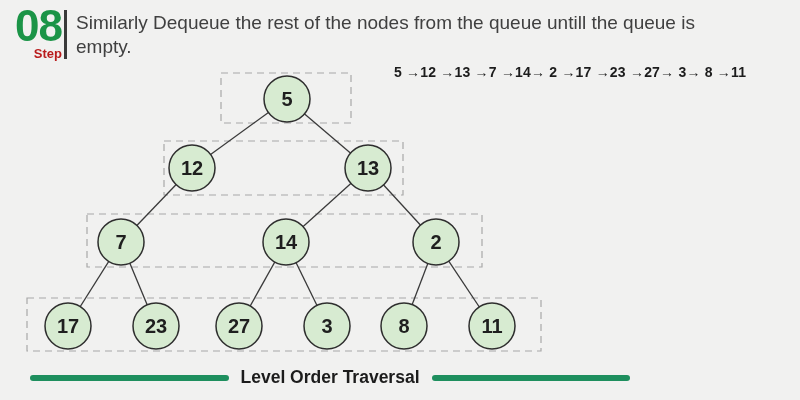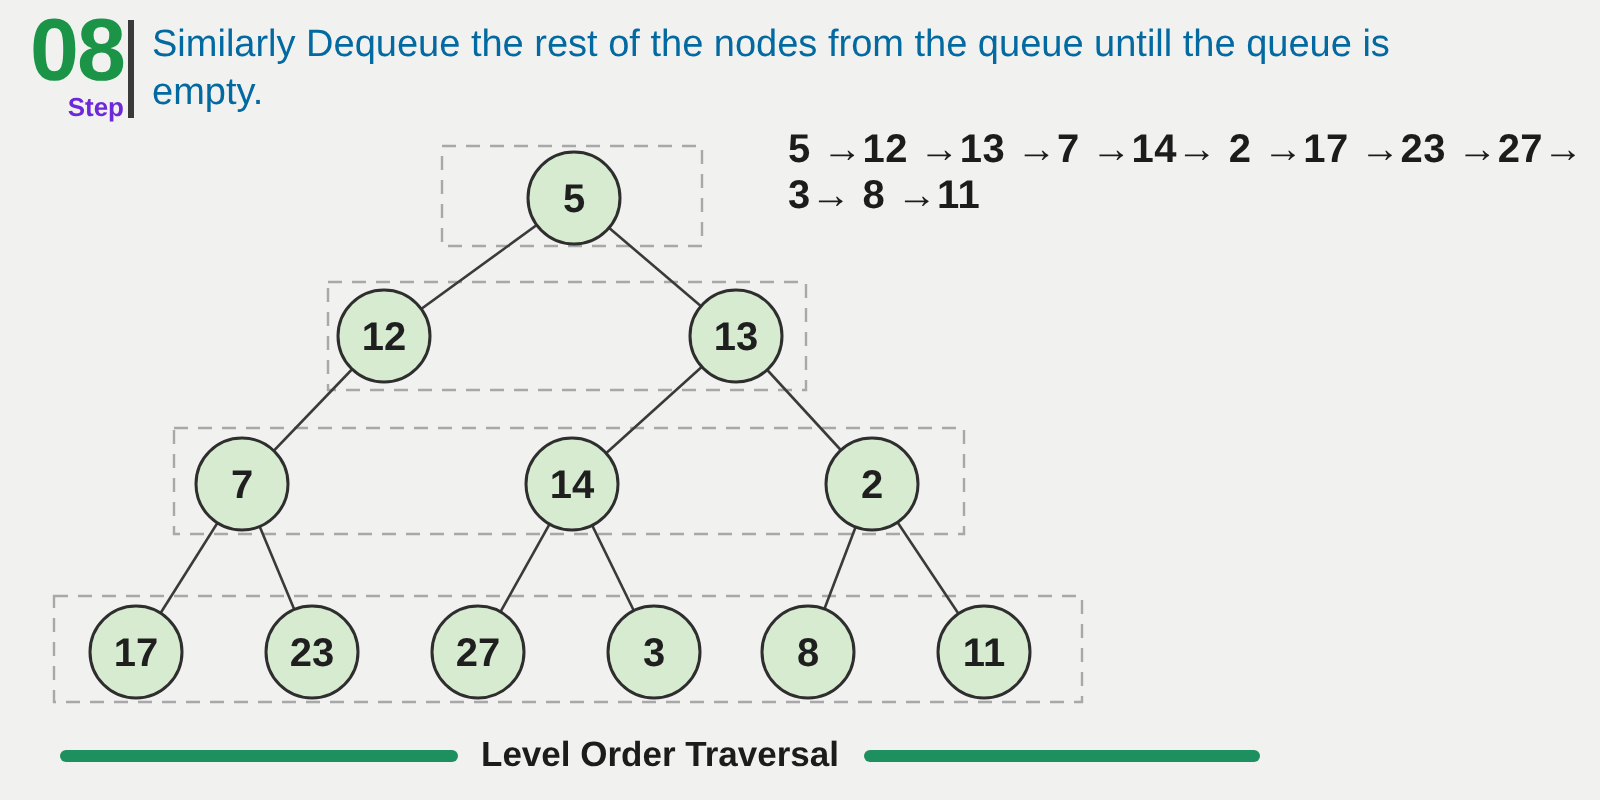--- a/index.html
+++ b/index.html
@@ -3,30 +3,30 @@
 <meta charset="utf-8">
 <style>
   html,body{margin:0;padding:0;}
   body{font-family:"Liberation Sans","DejaVu Sans",sans-serif;background:#e8e8e8;}
   .canvas{
     position:relative;width:800px;height:400px;background:#f1f1f0;overflow:hidden;
   }
   
   .step-badge{position:absolute;left:10px;top:4px;width:52px;text-align:right;}
   .step-number{font-size:44px;font-weight:800;line-height:1.0;letter-spacing:-1px;}
-  .step-label{font-size:13px;font-weight:700;color:#6d28d9;margin-top:-2px;}
+  .step-label{font-size:13px;font-weight:700;color:#b91c1c;margin-top:-2px;}
   .v-divider{position:absolute;left:64px;top:10px;width:2.5px;height:49px;background:#3a3a3a;}
   .description{
     position:absolute;left:76px;top:11px;max-width:660px;
-    font-size:19px;line-height:24px;color:#0369a1;
+    font-size:19px;line-height:24px;color:#404040;
   }
   
   .traversal{position:absolute;left:394px;top:64px;color:#1c1c1c;}
   .traversal-title{font-size:17px;font-weight:700;margin-bottom:4px;}
-  .traversal-seq{font-size:20px;font-weight:700;letter-spacing:0.2px;}
+  .traversal-seq{font-size:14px;font-weight:700;letter-spacing:0.2px;}
   
   .tree-svg{position:absolute;left:0;top:0;width:800px;height:400px;}
   .tree-svg text{font-family:"Liberation Sans","DejaVu Sans",sans-serif;font-weight:700;font-size:20px;}
   
   .footer{
     position:absolute;left:0;bottom:12px;width:660px;box-sizing:border-box;
     display:flex;align-items:center;gap:12px;padding:0 30px;
   }
   .footer-rule{flex:1;height:6px;border-radius:3px;}
   .footer-title{font-size:17.5px;font-weight:700;color:#1c1c1c;white-space:nowrap;}

